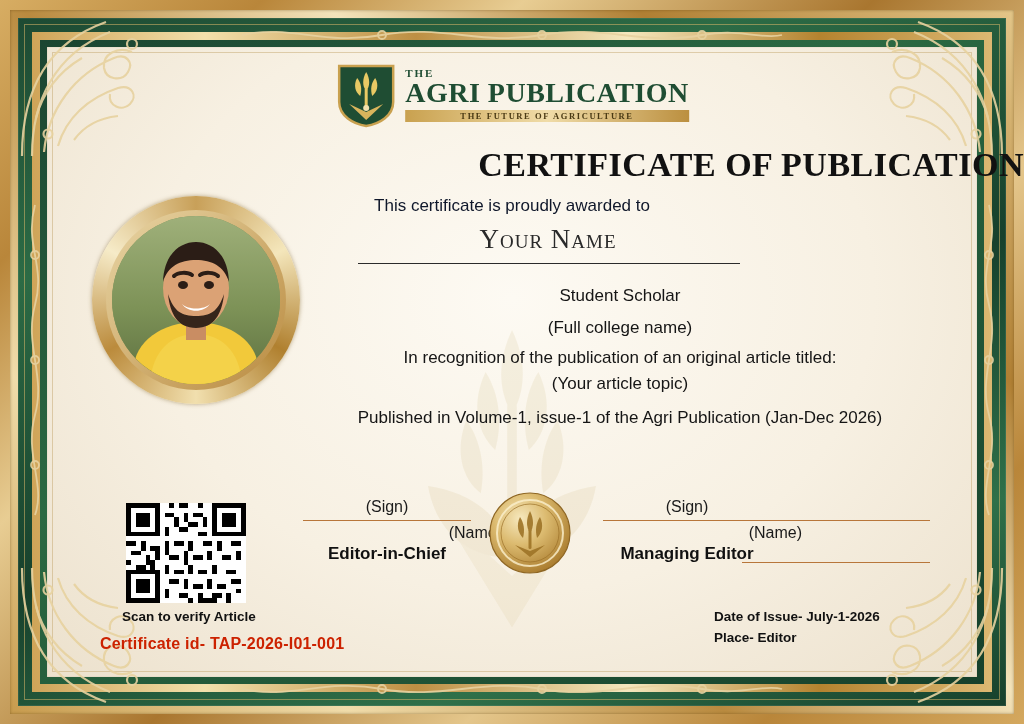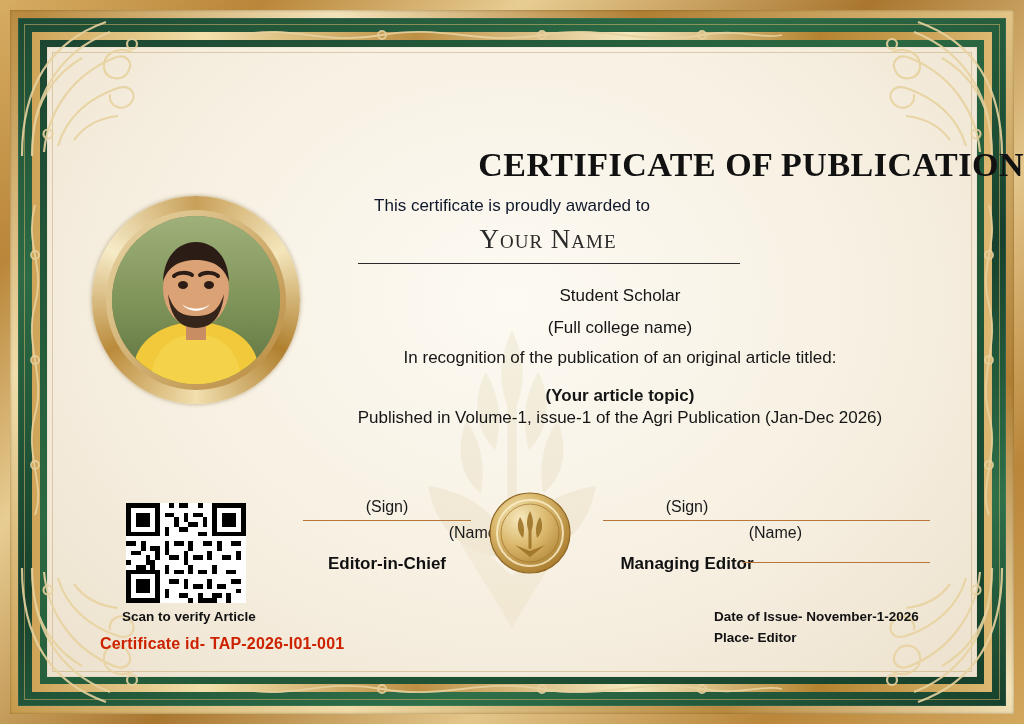--- a/index.html
+++ b/index.html
@@ -183,21 +183,21 @@
     position: absolute;
     left: 270px;
     width: 700px;
     text-align: center;
     font-size: 17px;
     color: #151515;
   }
   .l1 { top: 286px; }
   .l2 { top: 318px; }
   .l3 { top: 348px; }
-  .l4 { top: 386px; font-weight: bold; }
+  .l4 { top: 374px; font-weight: normal; }
   .l5 { top: 408px; }
 
   
   .photo-wrap {
     position: absolute;
     left: 92px;
     top: 196px;
     width: 208px;
     height: 208px;
   }
@@ -239,21 +239,21 @@
   .sig { position: absolute; text-align: center; width: 230px; }
   .sig.left  { left: 272px; top: 498px; }
   .sig.right { left: 572px; top: 498px; }
   .sig-sign { font-size: 16px; color: #1a1a1a; }
   .sig-rule {
     margin: 4px auto 3px;
     width: 168px;
     border-bottom: 1.6px solid #b8763a;
   }
   .sig-name { font-size: 16px; color: #1a1a1a; text-align: right; }
-  .sig-role { font-size: 17px; font-weight: bold; color: #111; margin-top: 12px; }
+  .sig-role { font-size: 17px; font-weight: bold; color: #111; margin-top: 2px; }
 
   .seal {
     position: absolute;
     left: 487px;
     top: 489px;
     width: 86px;
     height: 88px;
   }
 
   .blank-rule {
@@ -384,20 +384,38 @@
       <path d="M122 35 C134 60 130 85 114 100 C108 78 110 54 122 35Z"></path>
       <path d="M62 75 C52 100 58 124 74 136 C78 114 74 92 62 75Z"></path>
       <path d="M138 75 C148 100 142 124 126 136 C122 114 126 92 138 75Z"></path>
       <rect x="96" y="60" width="8" height="130" rx="4"></rect>
       <path d="M100 190 C60 190 36 165 30 130 C70 136 94 158 100 190Z"></path>
       <path d="M100 190 C140 190 164 165 170 130 C130 136 106 158 100 190Z"></path>
       <path d="M40 150 L100 248 L160 150 L100 205Z" opacity=".8"></path>
     </g>
   </svg>
 
+  <div class="logo">
+    <svg class="logo-badge" viewBox="0 0 62 66">
+      <path d="M4 4 H58 V40 C58 54 44 62 31 64 C18 62 4 54 4 40 Z" fill="#1f4d33" stroke="#c9a14f" stroke-width="2.5"></path>
+      <g fill="#e8c964">
+        <path d="M31 10 C27 17 27 24 31 29 C35 24 35 17 31 10Z"></path>
+        <path d="M22 16 C18 23 20 30 25 34 C27 27 26 21 22 16Z"></path>
+        <path d="M40 16 C44 23 42 30 37 34 C35 27 36 21 40 16Z"></path>
+        <rect x="29.5" y="26" width="3" height="22" rx="1.5"></rect>
+      </g>
+      <path d="M14 42 L31 58 L48 42 L31 50Z" fill="#d9b45c"></path>
+      <circle cx="31" cy="46" r="3" fill="#f3e2ae"></circle>
+    </svg>
+    <div class="logo-text">
+      <span class="logo-the">THE</span>
+      <span class="logo-main">AGRI PUBLICATION</span>
+      <span class="logo-tagline">THE FUTURE OF AGRICULTURE</span>
+    </div>
+  </div>
 
   <div class="title">CERTIFICATE OF PUBLICATION</div>
   <div class="subtitle">This certificate is proudly awarded to</div>
   <div class="recipient">Your Name</div>
   <div class="recipient-rule"></div>
 
   <div class="line l1">Student Scholar</div>
   <div class="line l2">(Full college name)</div>
   <div class="line l3">In recognition of  the publication of an original article titled:</div>
   <div class="line l4">(Your article topic)</div>
@@ -537,17 +555,17 @@
         <path d="M43 22 C39 30 39 38 43 44 C47 38 47 30 43 22Z"></path>
         <path d="M33 28 C29 36 31 44 36 49 C38 41 37 34 33 28Z"></path>
         <path d="M53 28 C57 36 55 44 50 49 C48 41 49 34 53 28Z"></path>
         <rect x="41.5" y="40" width="3" height="20" rx="1.5"></rect>
         <path d="M28 56 L43 68 L58 56 L43 62Z"></path>
       </g>
     </g>
   </svg>
 
   <div class="issue">
-    <div>Date of Issue- November-1-2026</div>
+    <div>Date of Issue- July-1-2026</div>
     <div>Place- Editor</div>
   </div>
 
 </div>
 
 </body></html>

